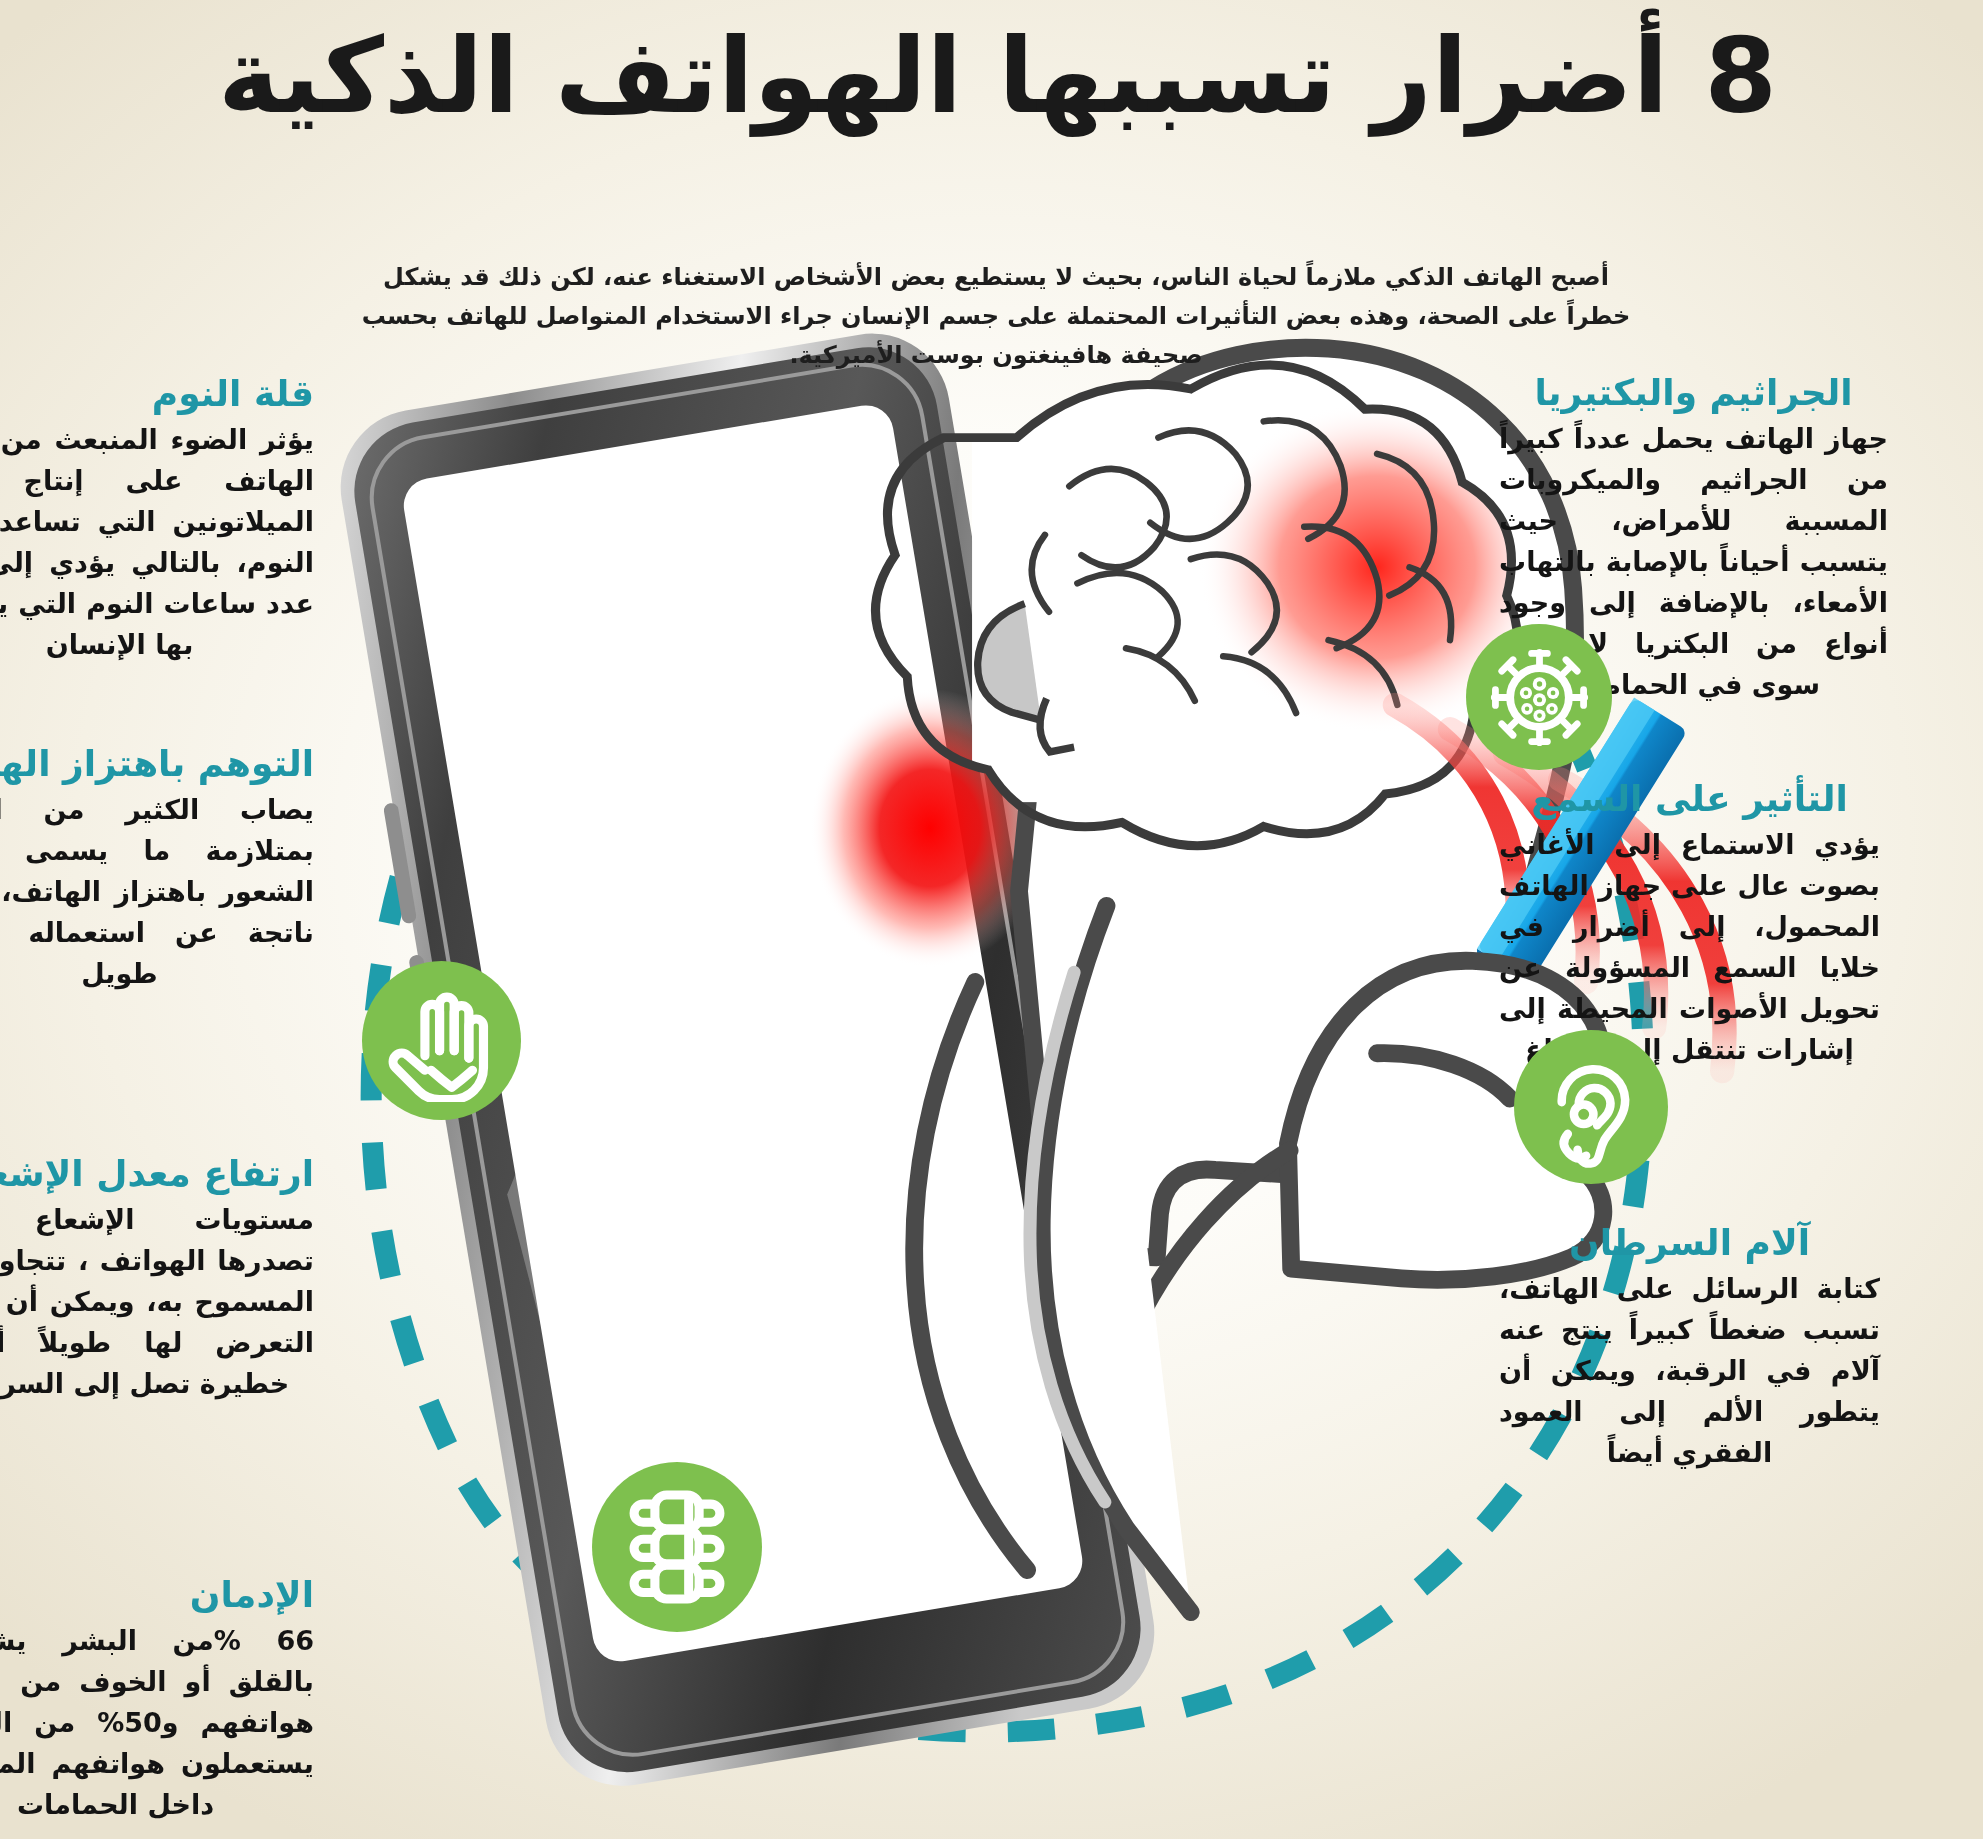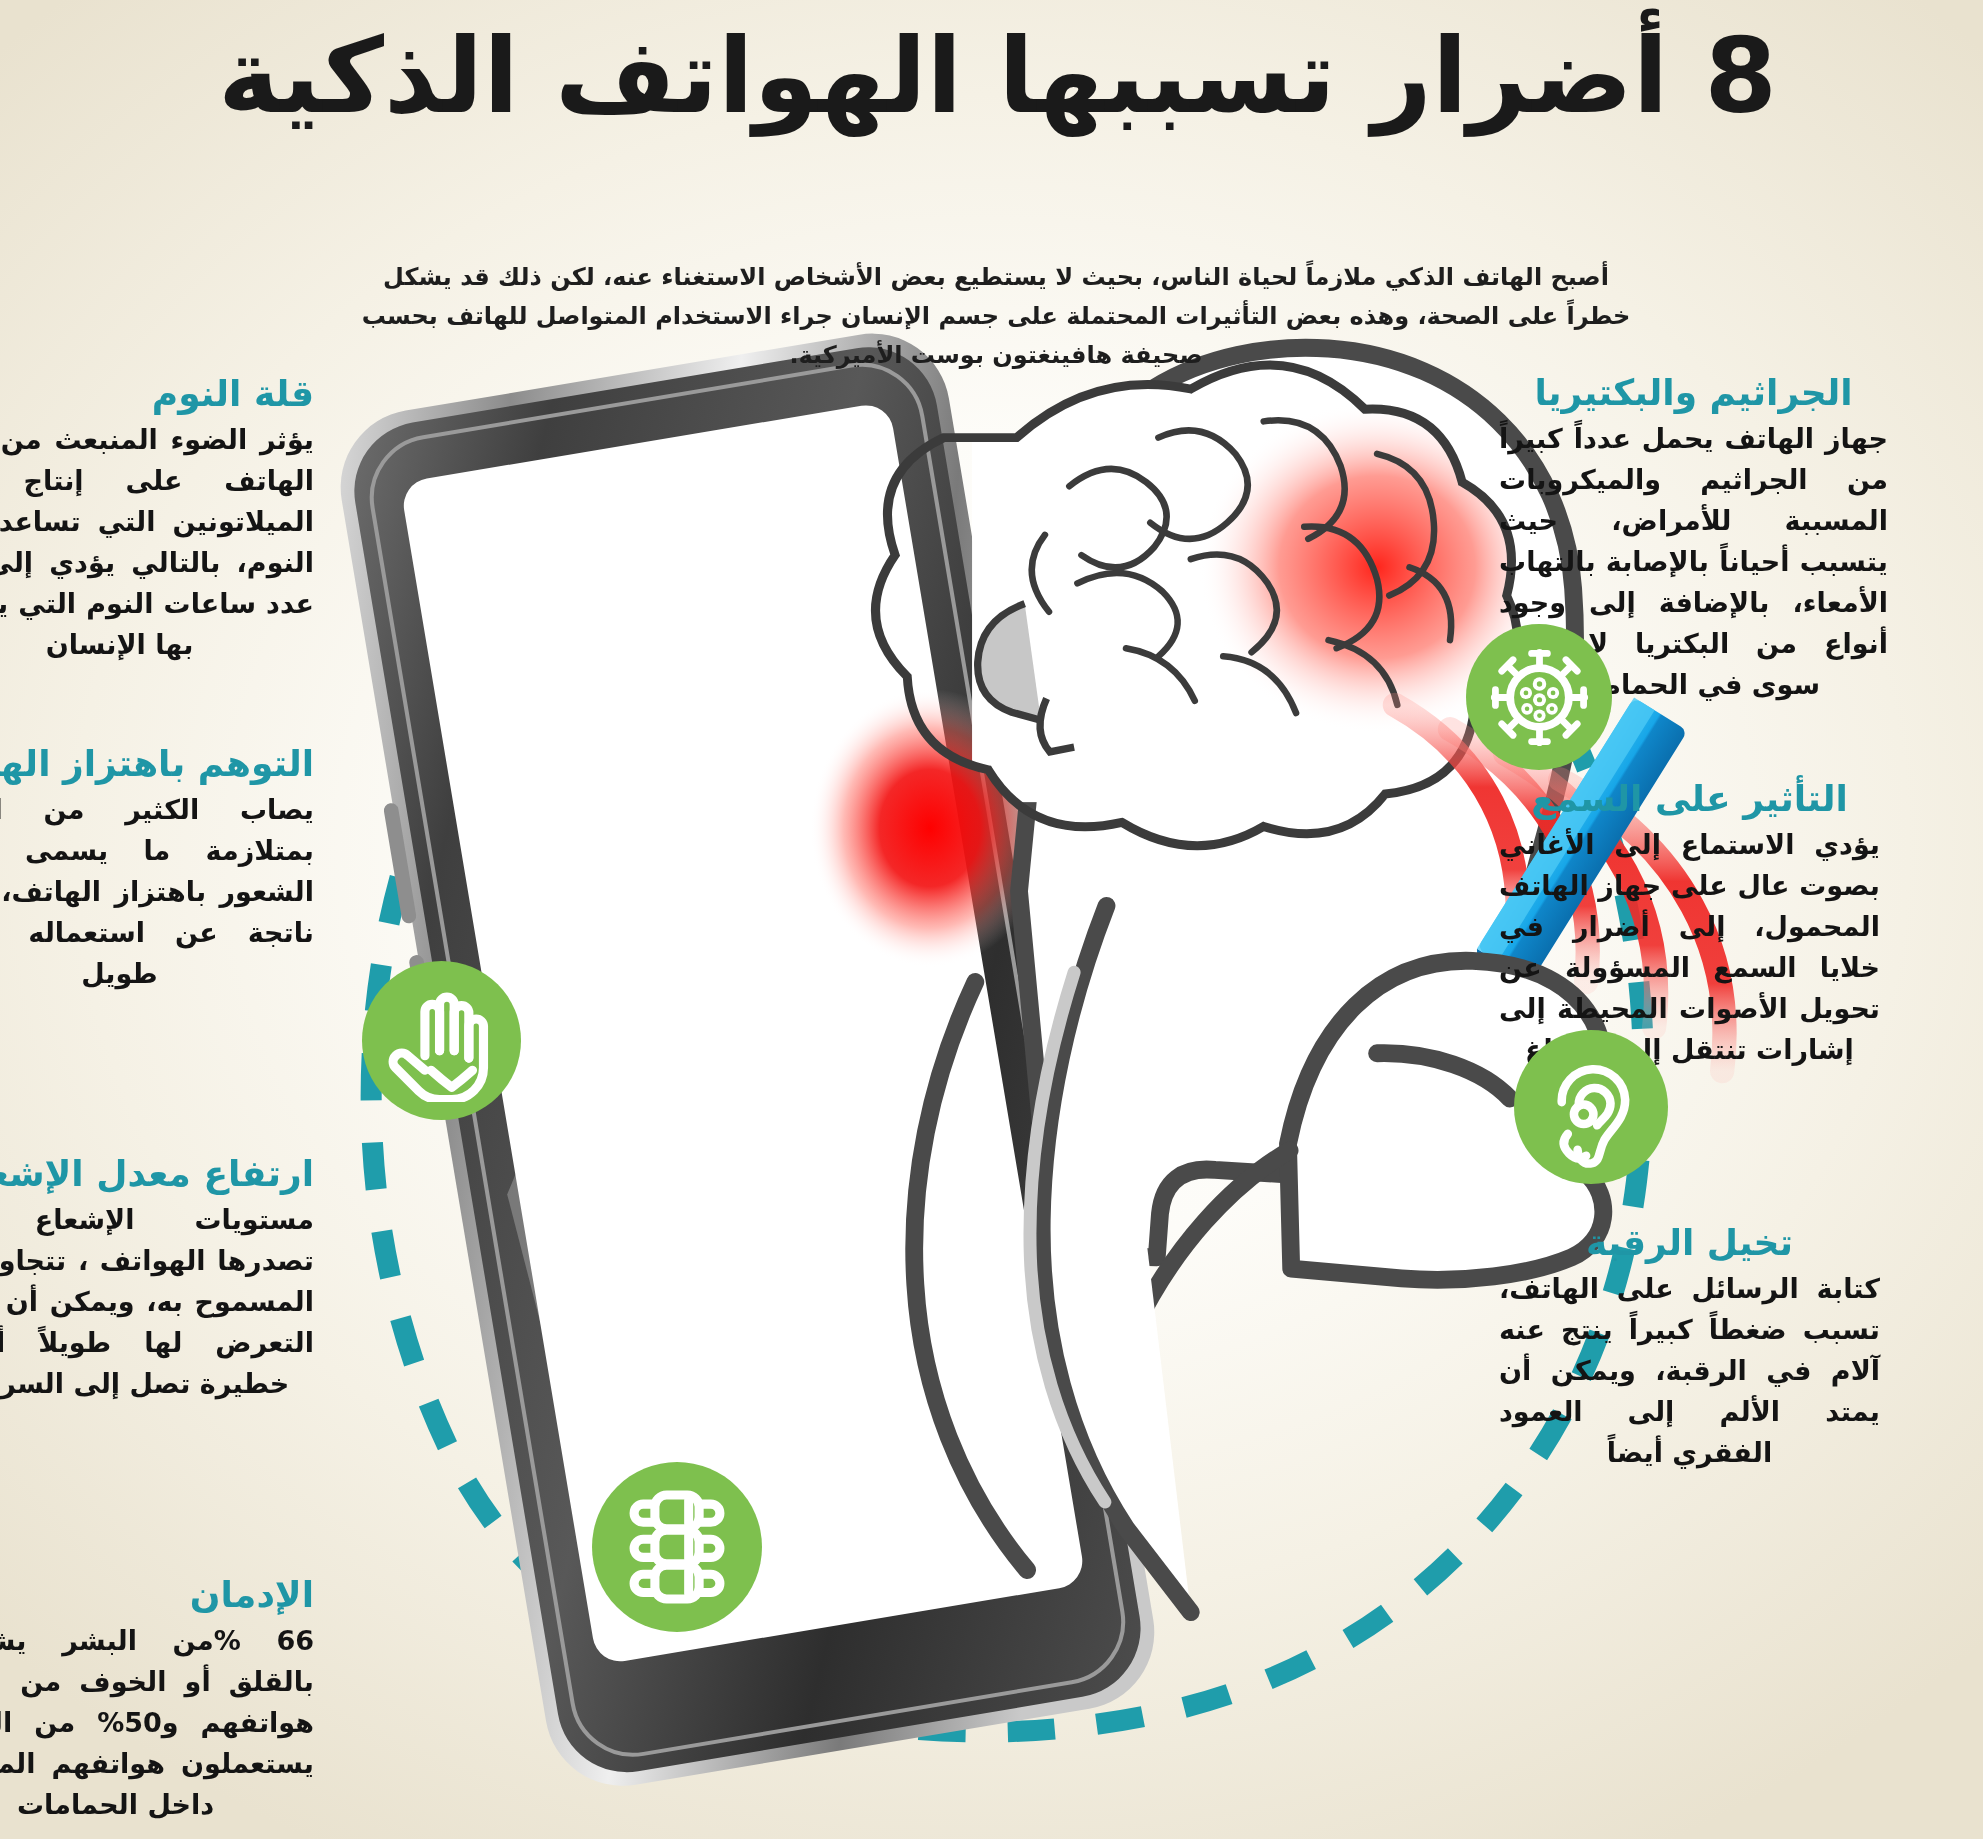--- a/index.html
+++ b/index.html
@@ -253,22 +253,22 @@
   <div class="right">
     <div class="block b-germs">
       <h3>الجراثيم والبكتيريا</h3>
       <p>جهاز الهاتف يحمل عدداً كبيراً من الجراثيم والميكروبات المسببة للأمراض، حيث يتسبب أحياناً بالإصابة بالتهاب الأمعاء، بالإضافة إلى وجود أنواع من البكتريا لا توجد سوى في الحمامات</p>
     </div>
     <div class="block b-hearing">
       <h3>التأثير على السمع</h3>
       <p>يؤدي الاستماع إلى الأغاني بصوت عال على جهاز الهاتف المحمول، إلى أضرار في خلايا السمع المسؤولة عن تحويل الأصوات المحيطة إلى إشارات تنتقل إلى الدماغ</p>
     </div>
     <div class="block b-neck">
-      <h3>تخيل الرقبة</h3>
-      <p>كتابة الرسائل على الهاتف، تسبب ضغطاً كبيراً ينتج عنه آلام في الرقبة، ويمكن أن يمتد الألم إلى العمود الفقري أيضاً</p>
+      <h3>آلام السرطان</h3>
+      <p>كتابة الرسائل على الهاتف، تسبب ضغطاً كبيراً ينتج عنه آلام في الرقبة، ويمكن أن يتطور الألم إلى العمود الفقري أيضاً</p>
     </div>
     <div class="block b-wrist">
     </div>
   </div>
 
   <div class="icon-circle ic-virus">
     <span>
       <svg width="113" height="113" viewBox="0 0 100 100">
         <g fill="none" stroke="#ffffff" stroke-width="7" stroke-linecap="round">
           <circle cx="50" cy="50" r="26"></circle>

